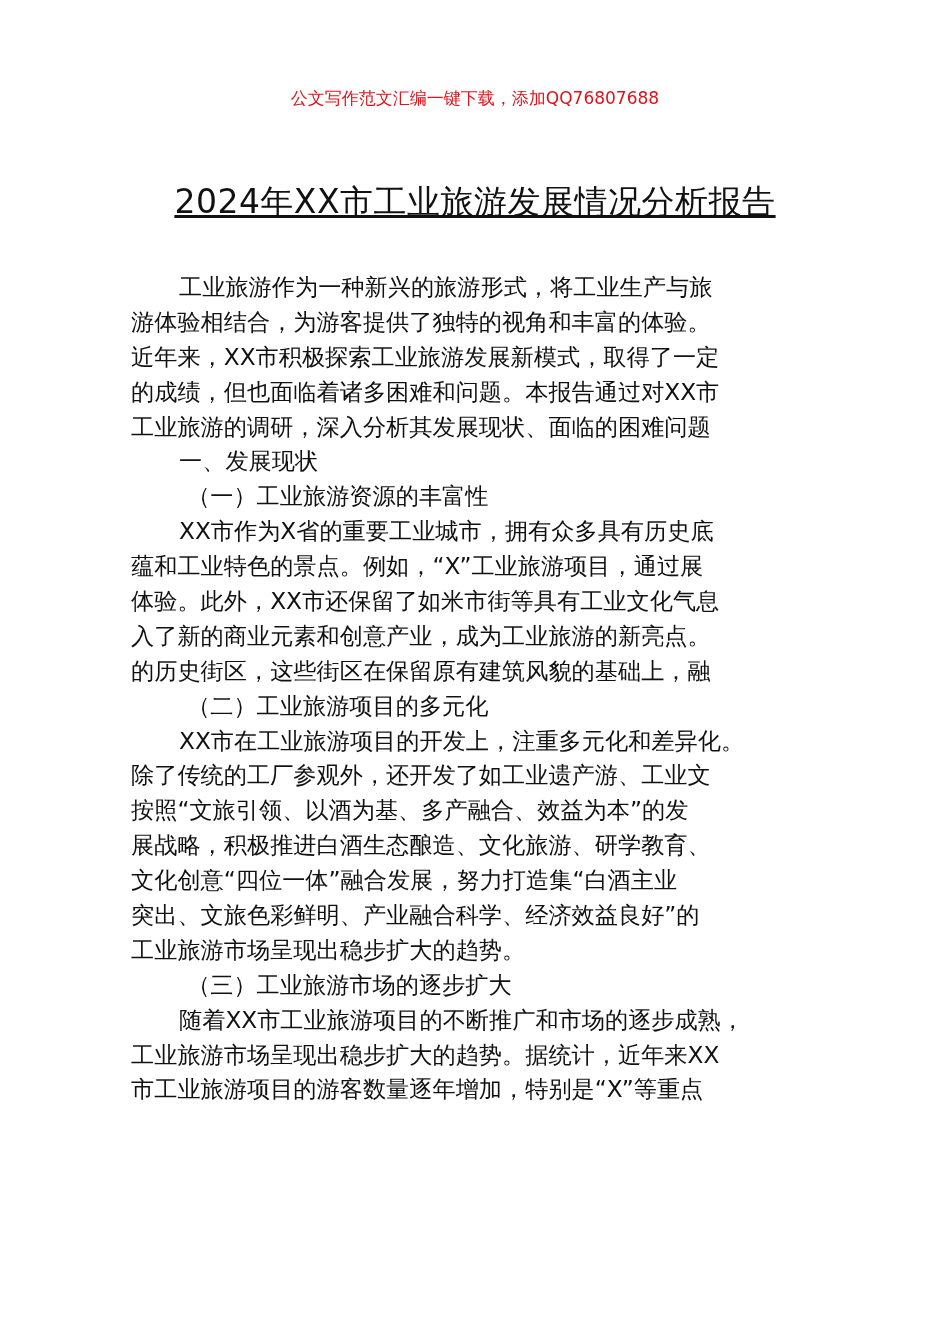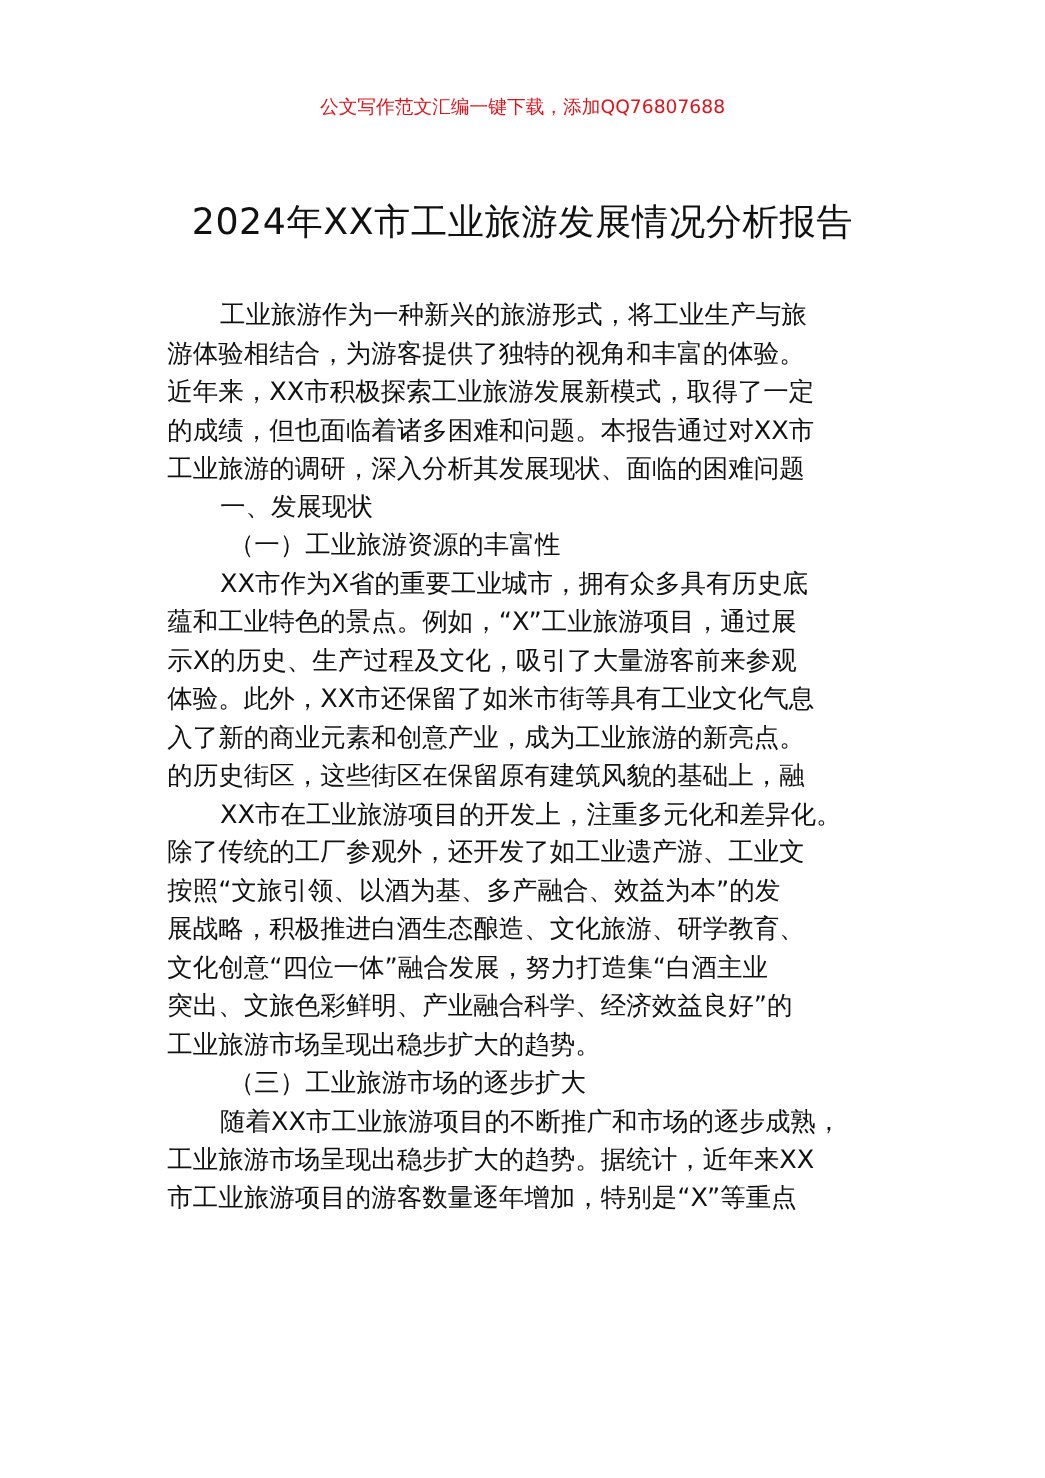--- a/index.html
+++ b/index.html
@@ -8,24 +8,24 @@
   .watermark {
     position: absolute; left: 0; right: 0; top: 86px;
     text-align: center; color: #e0121b;
     font-family: "DejaVu Sans", "Liberation Sans", sans-serif;
     font-size: 17px; line-height: 24px; letter-spacing: 0px;
   }
   .title {
     position: absolute; left: 0; right: 0; top: 178px;
     text-align: center; color: #111;
     font-family: "DejaVu Sans", "Liberation Serif", sans-serif;
-    font-size: 33px; line-height: 48px; letter-spacing: 0.5px;
+    font-size: 33px; line-height: 48px; letter-spacing: 0.5px; text-decoration: underline;
   }
   .body {
-    position: absolute; left: 152px; top: 270px; width: 665px;
+    position: absolute; left: 131px; top: 270px; width: 665px;
     color: #111;
     font-family: "DejaVu Sans", "Liberation Sans", sans-serif;
     font-size: 23.2px; line-height: 34.9px;
   }
   .body .line { display: block; white-space: nowrap; height: 34.9px; }
   .indent { padding-left: 48px; }
   .sub-indent { padding-left: 56px; }
 </style>
 </head>
 <body>
@@ -36,24 +36,24 @@
   <div class="body" id="doc-body">
       <span class="line indent">工业旅游作为一种新兴的旅游形式，将工业生产与旅</span>
       <span class="line">游体验相结合，为游客提供了独特的视角和丰富的体验。</span>
       <span class="line">近年来，XX市积极探索工业旅游发展新模式，取得了一定</span>
       <span class="line">的成绩，但也面临着诸多困难和问题。本报告通过对XX市</span>
       <span class="line">工业旅游的调研，深入分析其发展现状、面临的困难问题</span>
       <span class="line indent">一、发展现状</span>
       <span class="line sub-indent">（一）工业旅游资源的丰富性</span>
       <span class="line indent">XX市作为X省的重要工业城市，拥有众多具有历史底</span>
       <span class="line">蕴和工业特色的景点。例如，“X”工业旅游项目，通过展</span>
-      <span class="line">示X的历史、生产过程及文化，吸引了大量游客前来参观</span>
       <span class="line">体验。此外，XX市还保留了如米市街等具有工业文化气息</span>
       <span class="line">入了新的商业元素和创意产业，成为工业旅游的新亮点。</span>
       <span class="line">的历史街区，这些街区在保留原有建筑风貌的基础上，融</span>
+      <span class="line sub-indent">（二）工业旅游项目的多元化</span>
       <span class="line indent">XX市在工业旅游项目的开发上，注重多元化和差异化。</span>
       <span class="line">除了传统的工厂参观外，还开发了如工业遗产游、工业文</span>
       <span class="line">按照“文旅引领、以酒为基、多产融合、效益为本”的发</span>
       <span class="line">展战略，积极推进白酒生态酿造、文化旅游、研学教育、</span>
       <span class="line">文化创意“四位一体”融合发展，努力打造集“白酒主业</span>
       <span class="line">突出、文旅色彩鲜明、产业融合科学、经济效益良好”的</span>
       <span class="line">工业旅游市场呈现出稳步扩大的趋势。</span>
       <span class="line sub-indent">（三）工业旅游市场的逐步扩大</span>
       <span class="line indent">随着XX市工业旅游项目的不断推广和市场的逐步成熟，</span>
       <span class="line">工业旅游市场呈现出稳步扩大的趋势。据统计，近年来XX</span>

